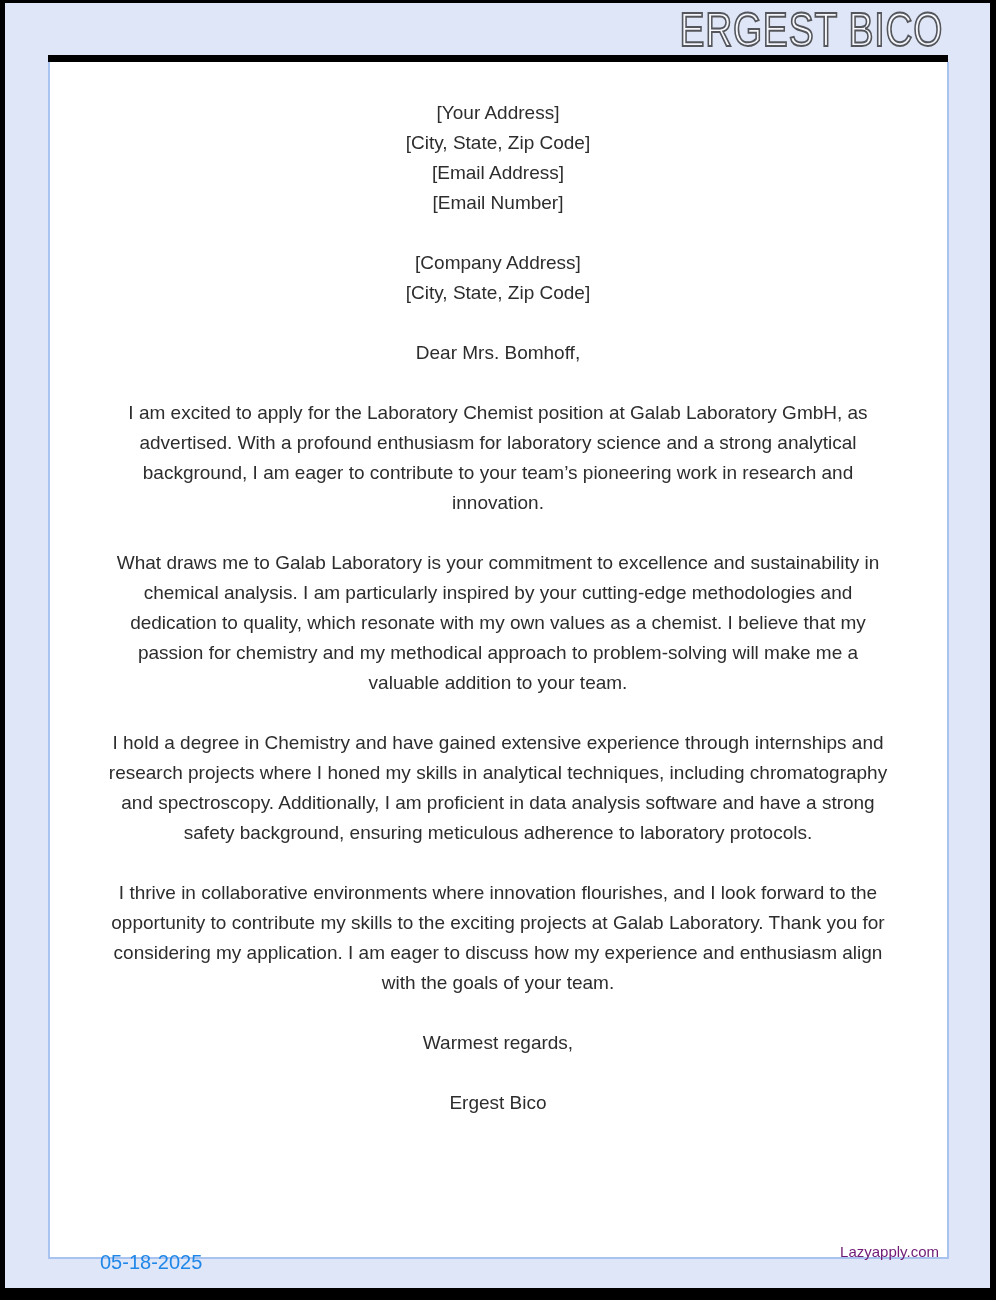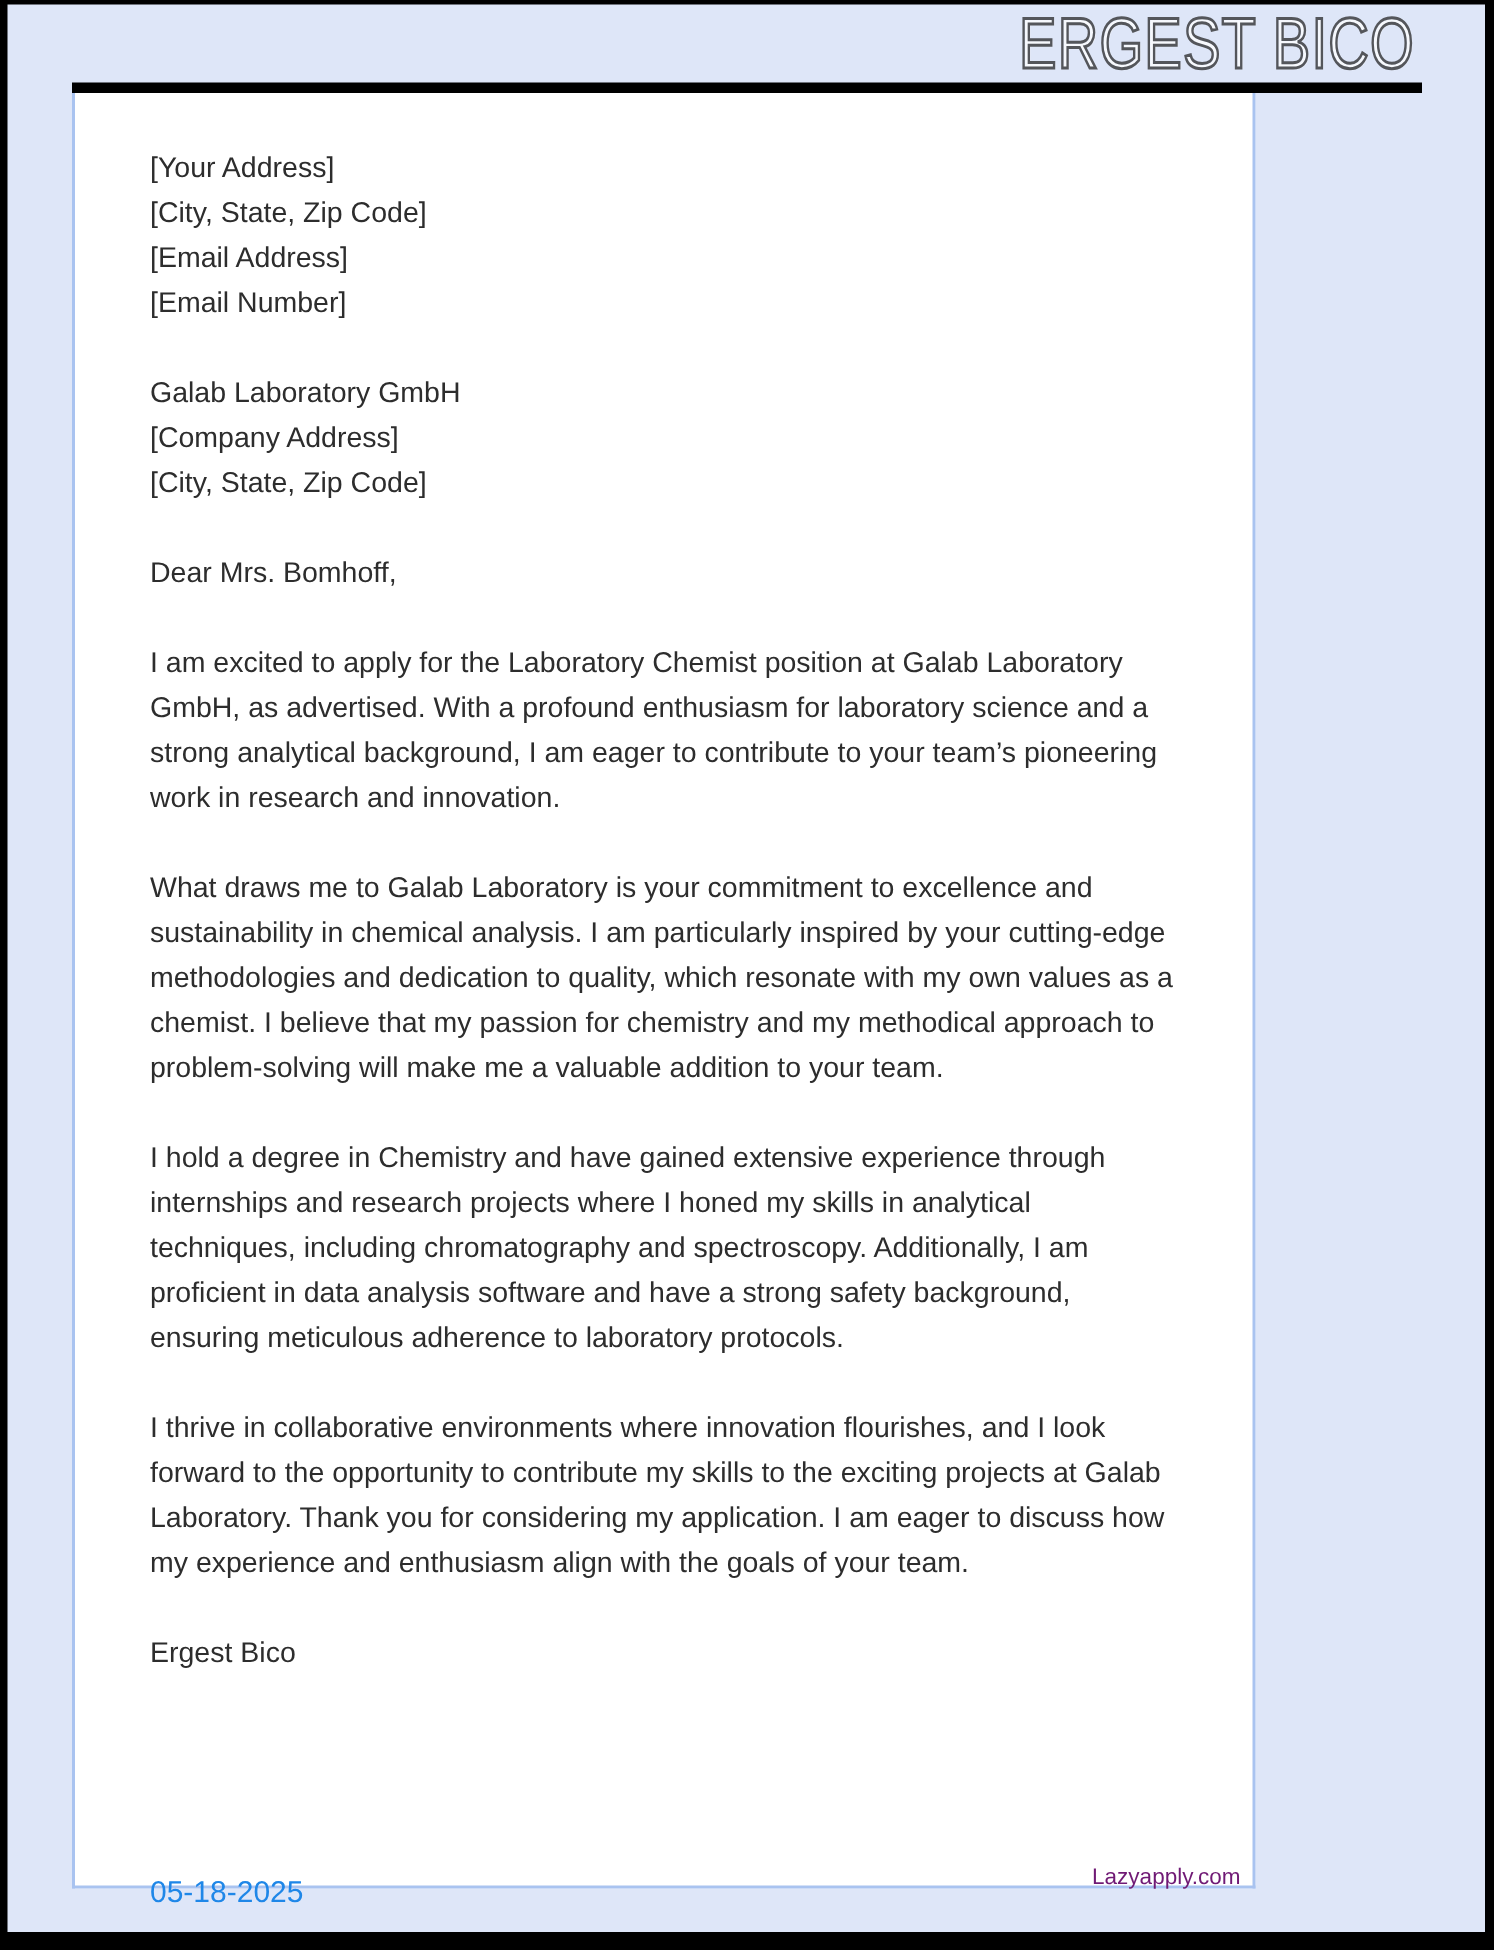--- a/index.html
+++ b/index.html
@@ -35,25 +35,26 @@
   .top-rule {
     position: absolute;
     left: 48px; top: 55px;
     width: 900px; height: 7px;
     background: #000000;
   }
 
   .page {
     position: absolute;
     left: 48px; top: 62px;
-    width: 789px; height: 1197px;
+    width: 901px; height: 1197px;
     background: #ffffff;
     border-left: 2px solid #a9c3f0;
     border-right: 2px solid #a9c3f0;
     border-bottom: 2px solid #a9c3f0;
+    text-align: center;
   }
 
   .content {
     padding: 36px 51px 0 50px;
     font-size: 19px;
     line-height: 30px;
     color: #2d2d2d;
   }
   .block { margin-bottom: 30px; }
   .block:last-child { margin-bottom: 0; }
@@ -90,35 +91,35 @@
   <div class="content">
 
     <div class="block">
       <div class="line">[Your Address]</div>
       <div class="line">[City, State, Zip Code]</div>
       <div class="line">[Email Address]</div>
       <div class="line">[Email Number]</div>
     </div>
 
     <div class="block">
-      <div class="line">Galab Laboratory GmbH</div>
       <div class="line">[Company Address]</div>
       <div class="line">[City, State, Zip Code]</div>
     </div>
 
     <div class="block">Dear Mrs. Bomhoff,</div>
 
     <div class="block">I am excited to apply for the Laboratory Chemist position at Galab Laboratory GmbH, as advertised. With a profound enthusiasm for laboratory science and a strong analytical background, I am eager to contribute to your team’s pioneering work in research and innovation.</div>
 
     <div class="block">What draws me to Galab Laboratory is your commitment to excellence and sustainability in chemical analysis. I am particularly inspired by your cutting-edge methodologies and dedication to quality, which resonate with my own values as a chemist. I believe that my passion for chemistry and my methodical approach to problem-solving will make me a valuable addition to your team.</div>
 
     <div class="block">I hold a degree in Chemistry and have gained extensive experience through internships and research projects where I honed my skills in analytical techniques, including chromatography and spectroscopy. Additionally, I am proficient in data analysis software and have a strong safety background, ensuring meticulous adherence to laboratory protocols.</div>
 
     <div class="block">I thrive in collaborative environments where innovation flourishes, and I look forward to the opportunity to contribute my skills to the exciting projects at Galab Laboratory. Thank you for considering my application. I am eager to discuss how my experience and enthusiasm align with the goals of your team.</div>
 
+    <div class="block">Warmest regards,</div>
 
     <div class="block">Ergest Bico</div>
 
   </div>
 
   <div class="date">05-18-2025</div>
 
   <div class="watermark">Lazyapply.com</div>
 
 </div>

